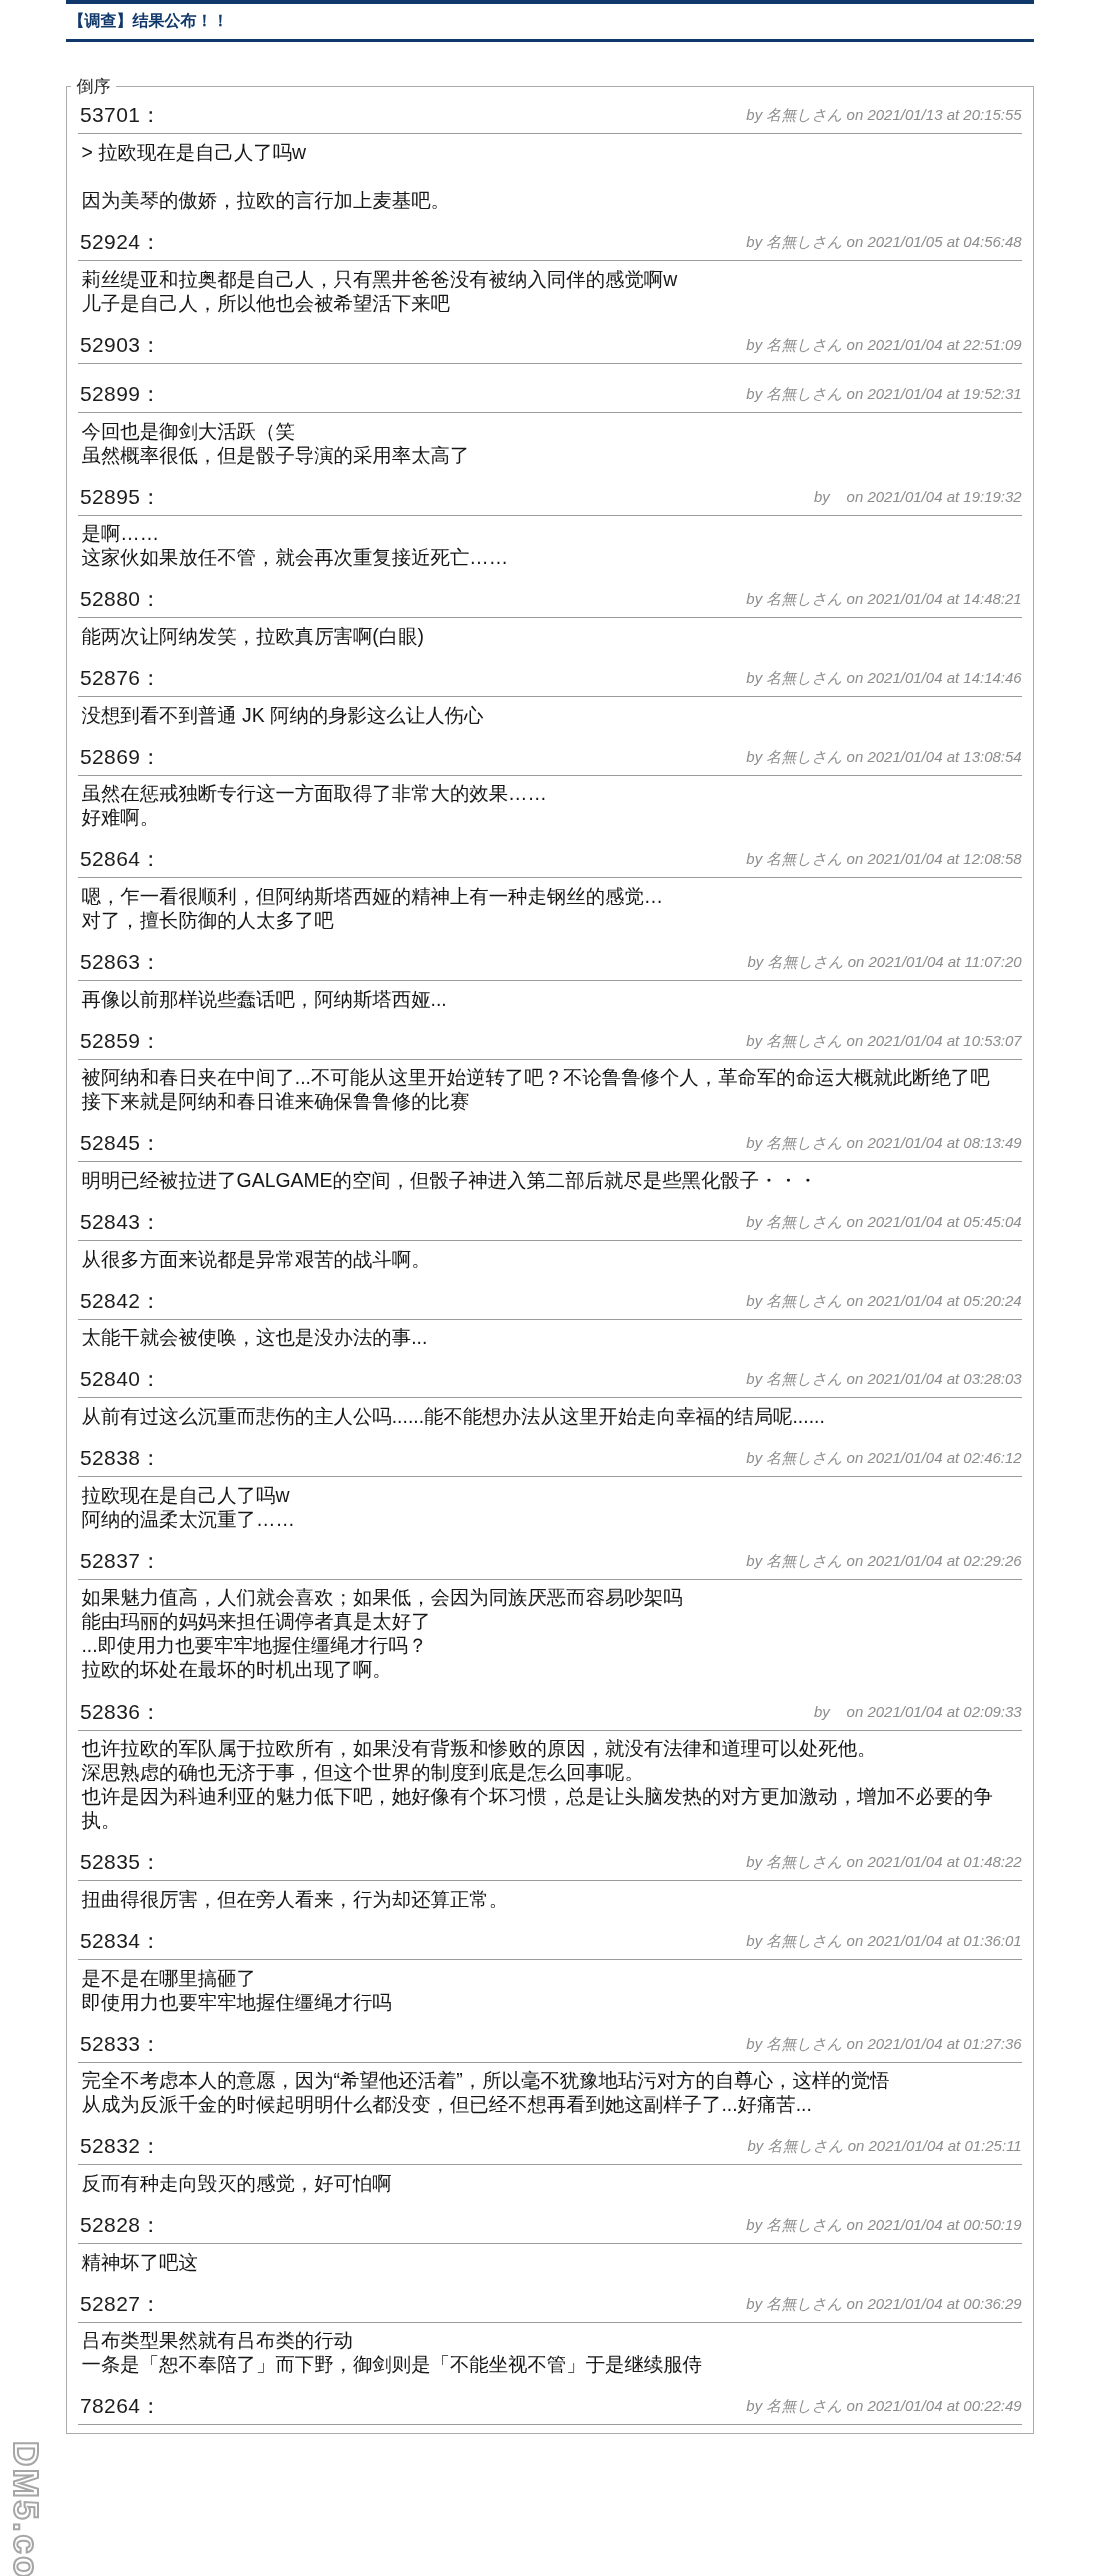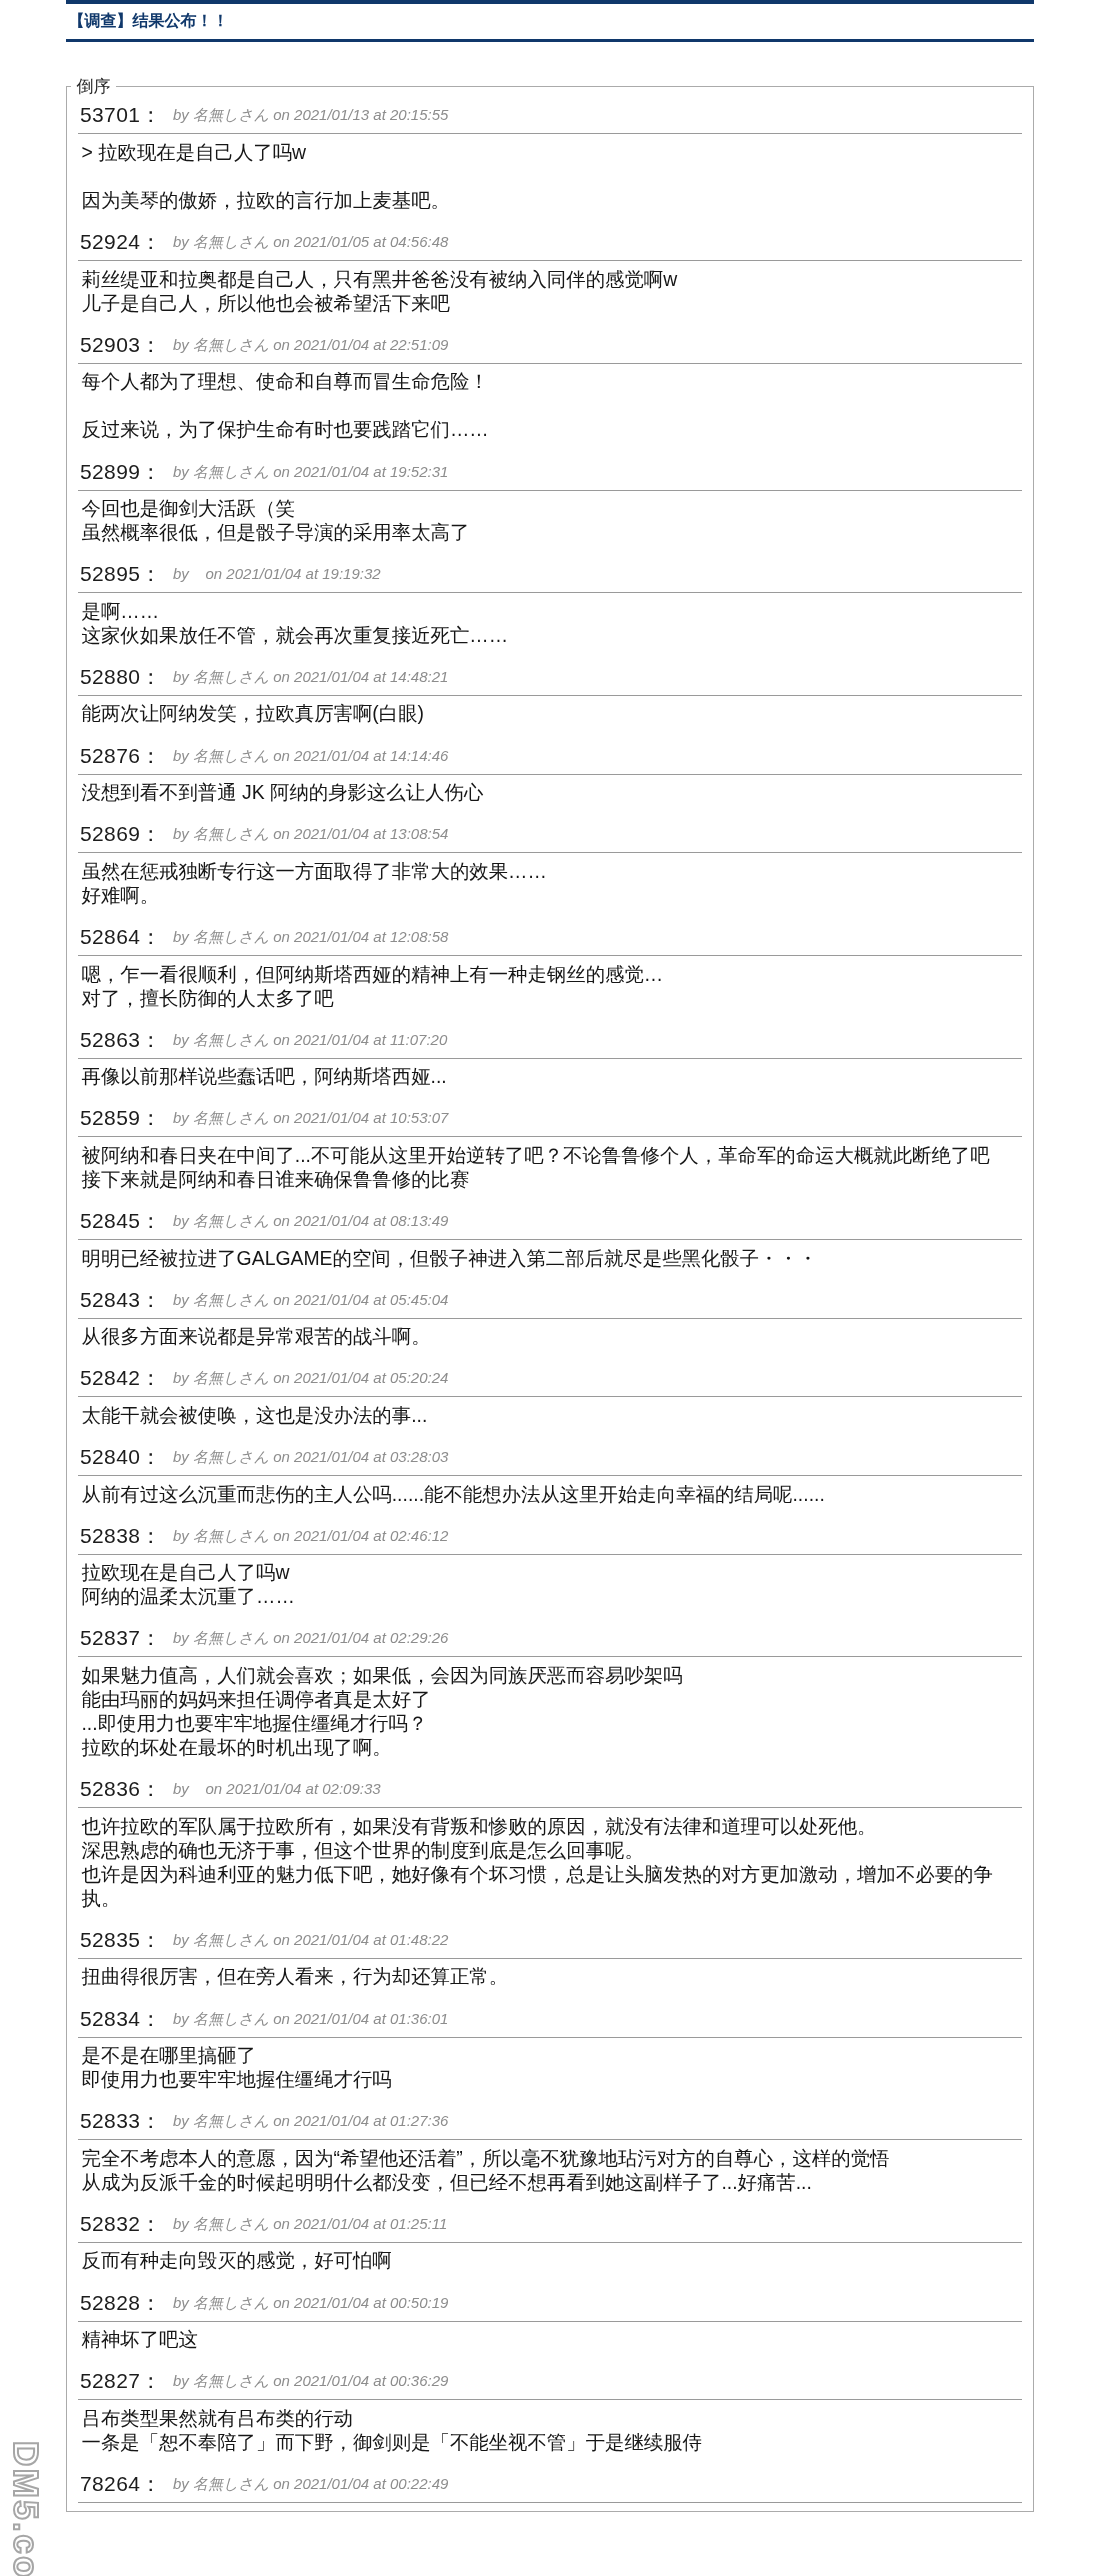--- a/index.html
+++ b/index.html
@@ -54,20 +54,21 @@
     line-height:21px;
   }
   .comment{margin-top:14.5px;}
   .comment:first-child{margin-top:9.7px;}
   .c-head{
     display:flex;
     align-items:baseline;
     gap:11.3px;
     padding:1.6px 0 4px 1.6px;
     border-bottom:0.8px solid var(--sep);
+    justify-content:space-between;
   }
   .c-id{
     font-size:21px;
     color:#1c1c1c;
     letter-spacing:0.4px;
   }
   .c-byline{
     font-size:15px;
     color:var(--byline);
     white-space:pre;
@@ -125,23 +126,20 @@
     </div>
     <div class="c-body">莉丝缇亚和拉奥都是自己人，只有黑井爸爸没有被纳入同伴的感觉啊w
 儿子是自己人，所以他也会被希望活下来吧</div>
   </div>
 
   <div class="comment">
     <div class="c-head">
       <span class="c-id">52903：</span>
       <span class="c-byline">by 名無しさん on 2021/01/04 at 22:51:09</span>
     </div>
-    <div class="c-body">每个人都为了理想、使命和自尊而冒生命危险！
-
-反过来说，为了保护生命有时也要践踏它们……</div>
   </div>
 
   <div class="comment">
     <div class="c-head">
       <span class="c-id">52899：</span>
       <span class="c-byline">by 名無しさん on 2021/01/04 at 19:52:31</span>
     </div>
     <div class="c-body">今回也是御剑大活跃（笑
 虽然概率很低，但是骰子导演的采用率太高了</div>
   </div>

